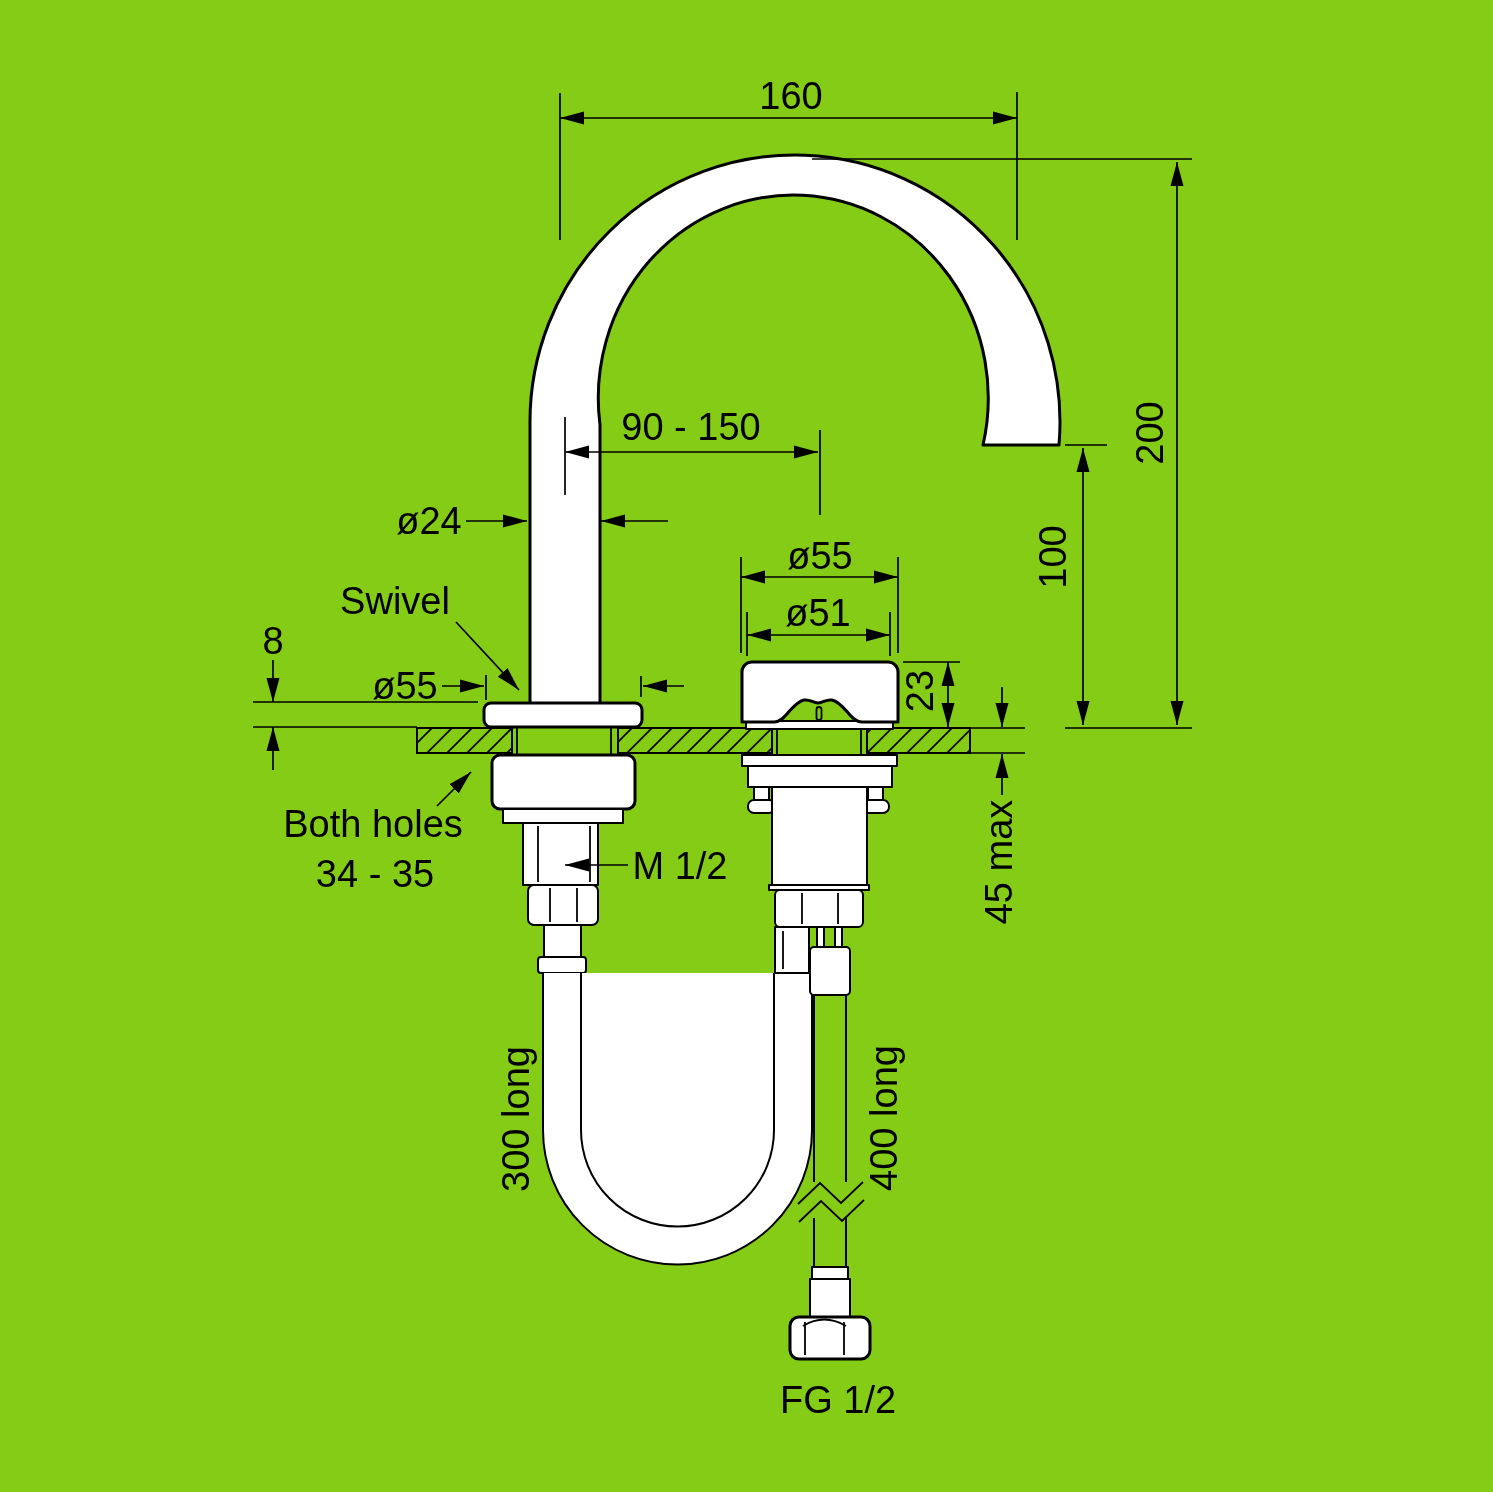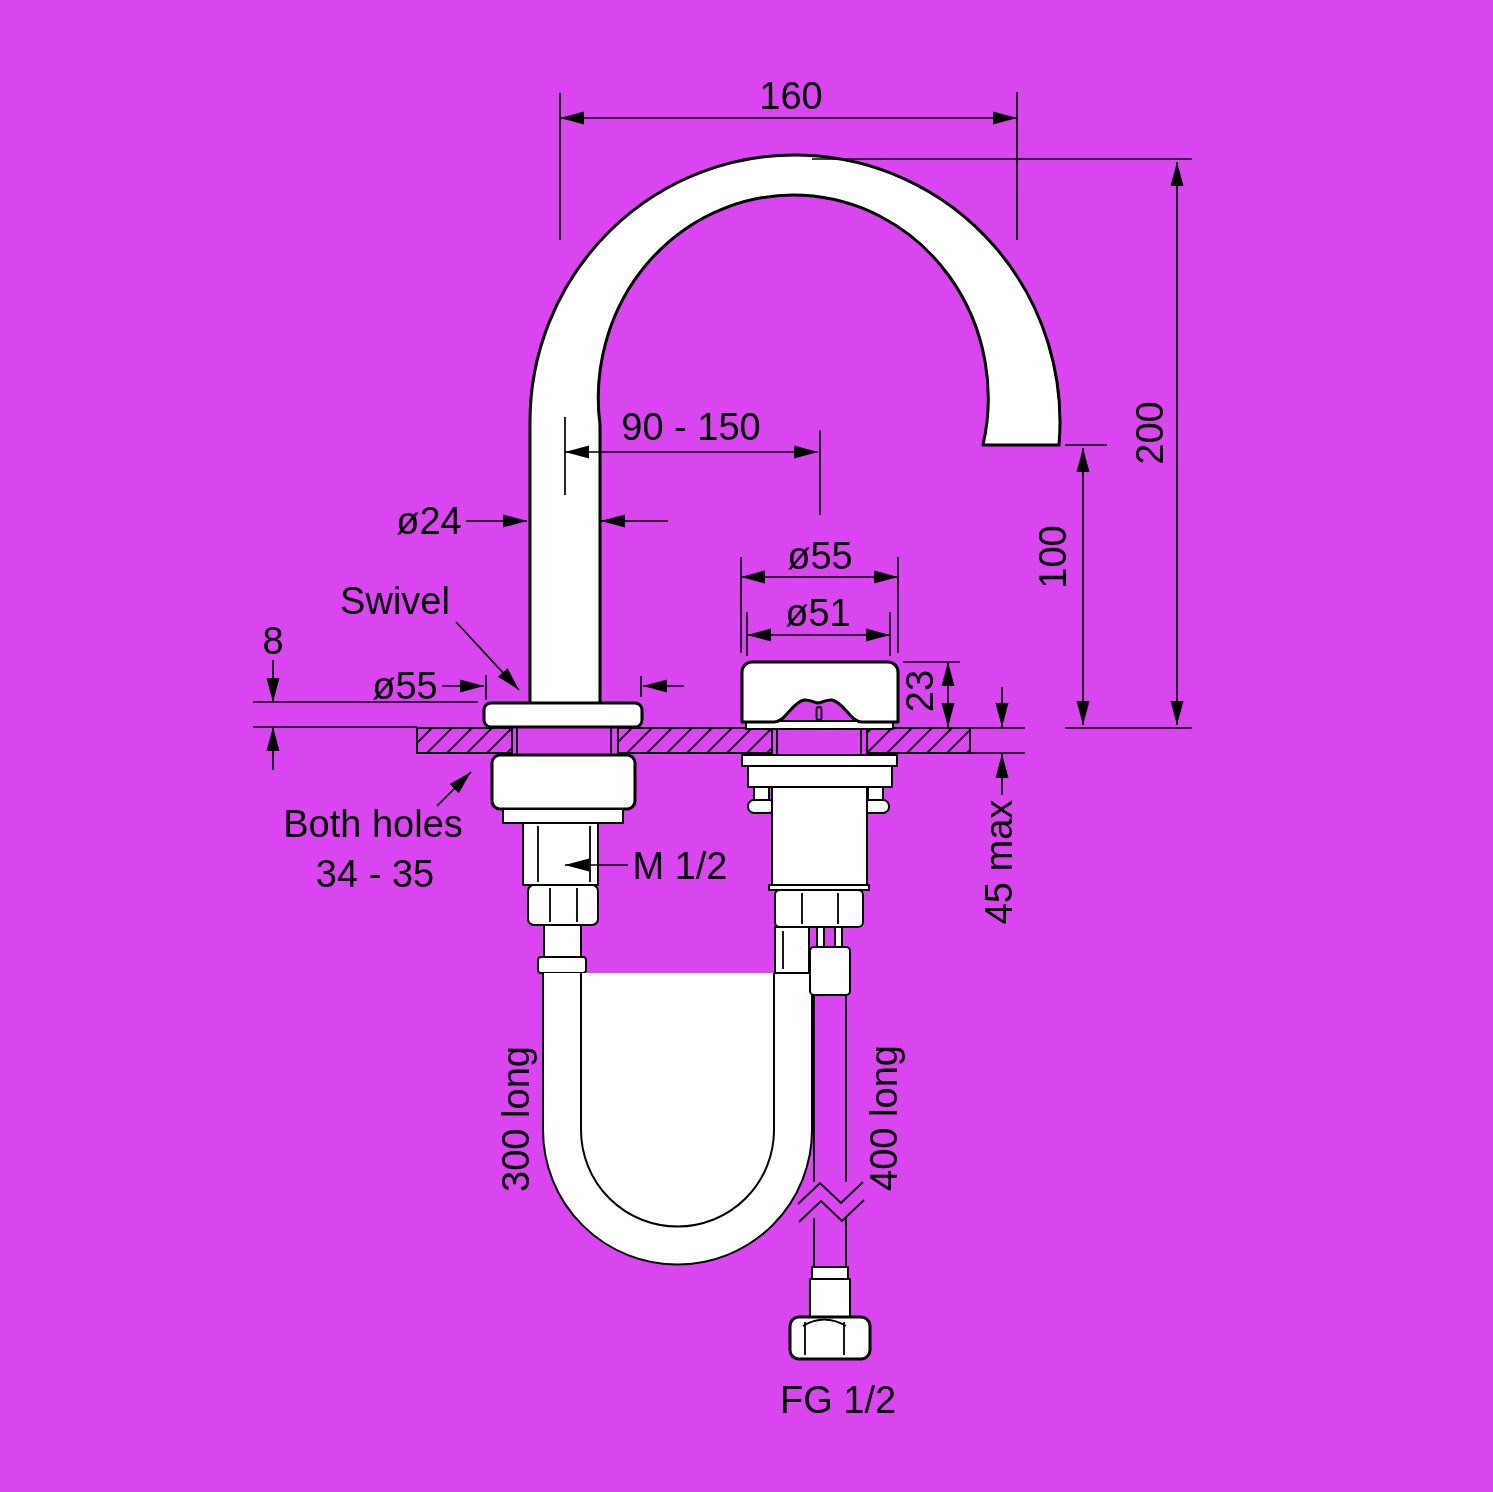--- a/index.html
+++ b/index.html
@@ -1,16 +1,16 @@
 <!DOCTYPE html>
 <html><head>
 <meta charset="utf-8">
 <style>
   html,body{margin:0;padding:0;background:#ffffff;}
-  .page{width:1493px;height:1492px;background:#d946ef;position:relative;overflow:hidden;}
+  .page{width:1493px;height:1492px;background:#84cc16;position:relative;overflow:hidden;}
   svg{display:block;}
   .outline{fill:#ffffff;stroke:#000000;stroke-width:3;stroke-linejoin:round;}
   .outline-thin{fill:#ffffff;stroke:#000000;stroke-width:2;stroke-linejoin:round;}
   .detail{fill:none;stroke:#000000;stroke-width:1.8;}
   .dim{stroke:#000000;stroke-width:1.7;fill:none;}
   .dimtext{font-family:"Liberation Sans","DejaVu Sans",sans-serif;font-size:38px;fill:#000000;}
   .hatchrect{fill:url(#hatch);stroke:#000000;stroke-width:2;}
 </style>
 </head>
 <body>

